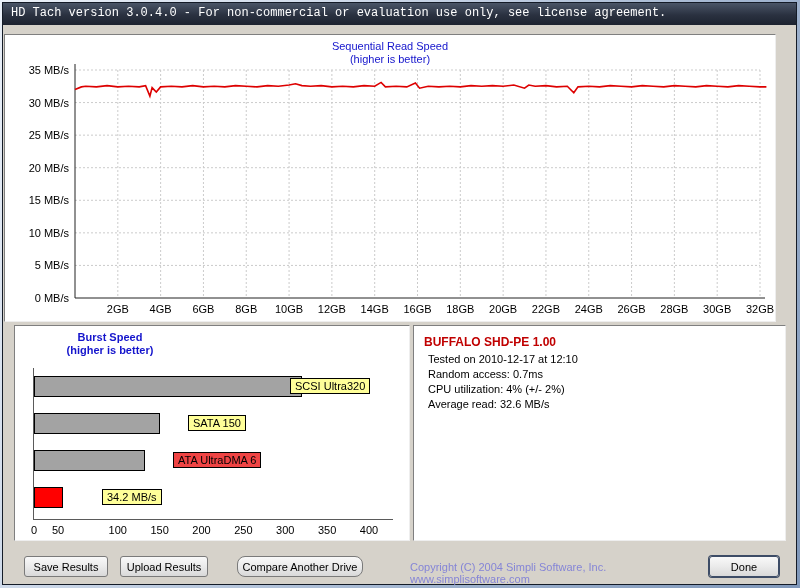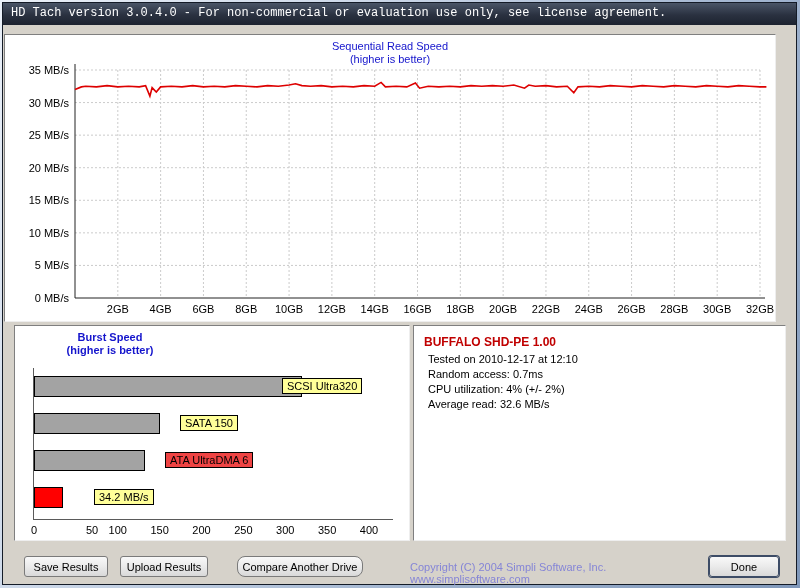--- a/index.html
+++ b/index.html
@@ -31,21 +31,21 @@
   .chart-sub{position:absolute;top:18px;left:0;width:100%;text-align:center;color:#1414cc;font-size:11px;}
   .burst-panel .chart-title,.burst-panel .chart-sub{width:190px;font-weight:bold;}
   #seq-svg{position:absolute;left:0;top:0;width:770px;height:286px;}
   .burst-plot{
     position:absolute;left:18px;top:42px;width:360px;height:152px;
     border-left:1px solid #5a5a5a;border-bottom:1px solid #5a5a5a;
   }
   .bar{position:absolute;left:0;height:21px;border:1px solid #000;}
   .bar-label{
     position:absolute;background:#ffff99;border:1px solid #000;
-    font-size:11px;line-height:14px;padding:0 4px;white-space:nowrap;
+    font-size:11px;line-height:14px;padding:0 4px;white-space:nowrap;margin-left:8px;
   }
   .burst-tick{position:absolute;top:156px;transform:translateX(-50%);font-size:11px;color:#000;}
   .drive-name{color:#c00000;font-weight:bold;font-size:12px;padding:9px 0 3px 10px;}
   .info-line{font-size:11px;line-height:15px;padding-left:14px;color:#000;}
   .notes{margin-top:15px;}
   .note-line{font-size:11px;line-height:15px;padding-left:10px;color:#000;}
   .btn{
     position:absolute;top:531px;height:21px;font-size:11px;font-family:inherit;
     background:linear-gradient(#f9f9f9,#ececec 45%,#d9d9d9);
     border:1px solid #7a7a7a;border-radius:3px;color:#000;cursor:default;
@@ -121,21 +121,21 @@
           <text x="755" y="278" text-anchor="middle" font-size="11" fill="#000">32GB</text>
           <polyline points="70.0,54.5 76.4,51.9 80.7,51.3 91.4,51.9 102.1,50.6 112.8,51.9 123.5,51.3 134.2,51.9 140.6,50.6 144.9,61.1 147.1,52.6 151.3,57.1 155.6,51.9 166.3,51.3 177.0,51.9 187.7,50.6 198.4,51.9 209.1,51.3 219.8,51.9 230.5,50.6 241.3,51.3 252.0,51.9 262.7,50.6 273.4,51.3 284.1,50.0 290.5,48.7 296.9,50.6 305.5,51.3 316.2,50.6 326.9,51.9 337.6,51.3 348.3,51.9 359.0,50.6 369.7,51.3 376.1,47.4 380.4,51.9 391.1,51.3 401.8,51.9 410.4,48.0 414.6,53.2 423.2,51.3 433.9,51.9 444.6,51.3 455.3,51.9 466.0,50.6 476.7,51.3 487.4,50.6 498.1,51.3 508.8,50.0 519.5,53.2 523.8,50.0 530.2,51.3 540.9,50.6 551.6,51.9 562.3,51.3 568.8,57.8 573.0,51.9 583.8,51.3 594.5,51.9 605.2,50.6 615.9,51.3 626.6,51.9 637.3,50.6 648.0,51.3 658.7,51.9 669.4,50.6 680.1,51.3 690.8,51.9 701.5,50.6 712.2,51.3 722.9,51.9 733.6,50.6 744.3,51.3 755.0,51.9 761.4,51.9" fill="none" stroke="#dd0000" stroke-width="1.6"></polyline>
         </svg>
     </div>
 
     <div class="panel burst-panel">
       <div class="chart-title">Burst Speed</div>
       <div class="chart-sub">(higher is better)</div>
       <div class="burst-plot" id="burst-plot">
           <div class="burst-tick" style="left: 0px;">0</div>
-          <div class="burst-tick" style="left: 42px; padding-left: 32px;">50</div>
+          <div class="burst-tick" style="left: 24px;">50</div>
           <div class="burst-tick" style="left: 83.75px;">100</div>
           <div class="burst-tick" style="left: 125.625px;">150</div>
           <div class="burst-tick" style="left: 167.5px;">200</div>
           <div class="burst-tick" style="left: 209.375px;">250</div>
           <div class="burst-tick" style="left: 251.25px;">300</div>
           <div class="burst-tick" style="left: 293.125px;">350</div>
           <div class="burst-tick" style="left: 335px;">400</div>
           <div class="bar" style="top: 8px; width: 268px; background: rgb(163, 163, 163);"></div>
           <div class="bar-label" style="background: rgb(255, 255, 153); top: 10px; left: 248px;">SCSI Ultra320</div>
           <div class="bar" style="top: 45px; width: 126px; background: rgb(163, 163, 163);"></div>

